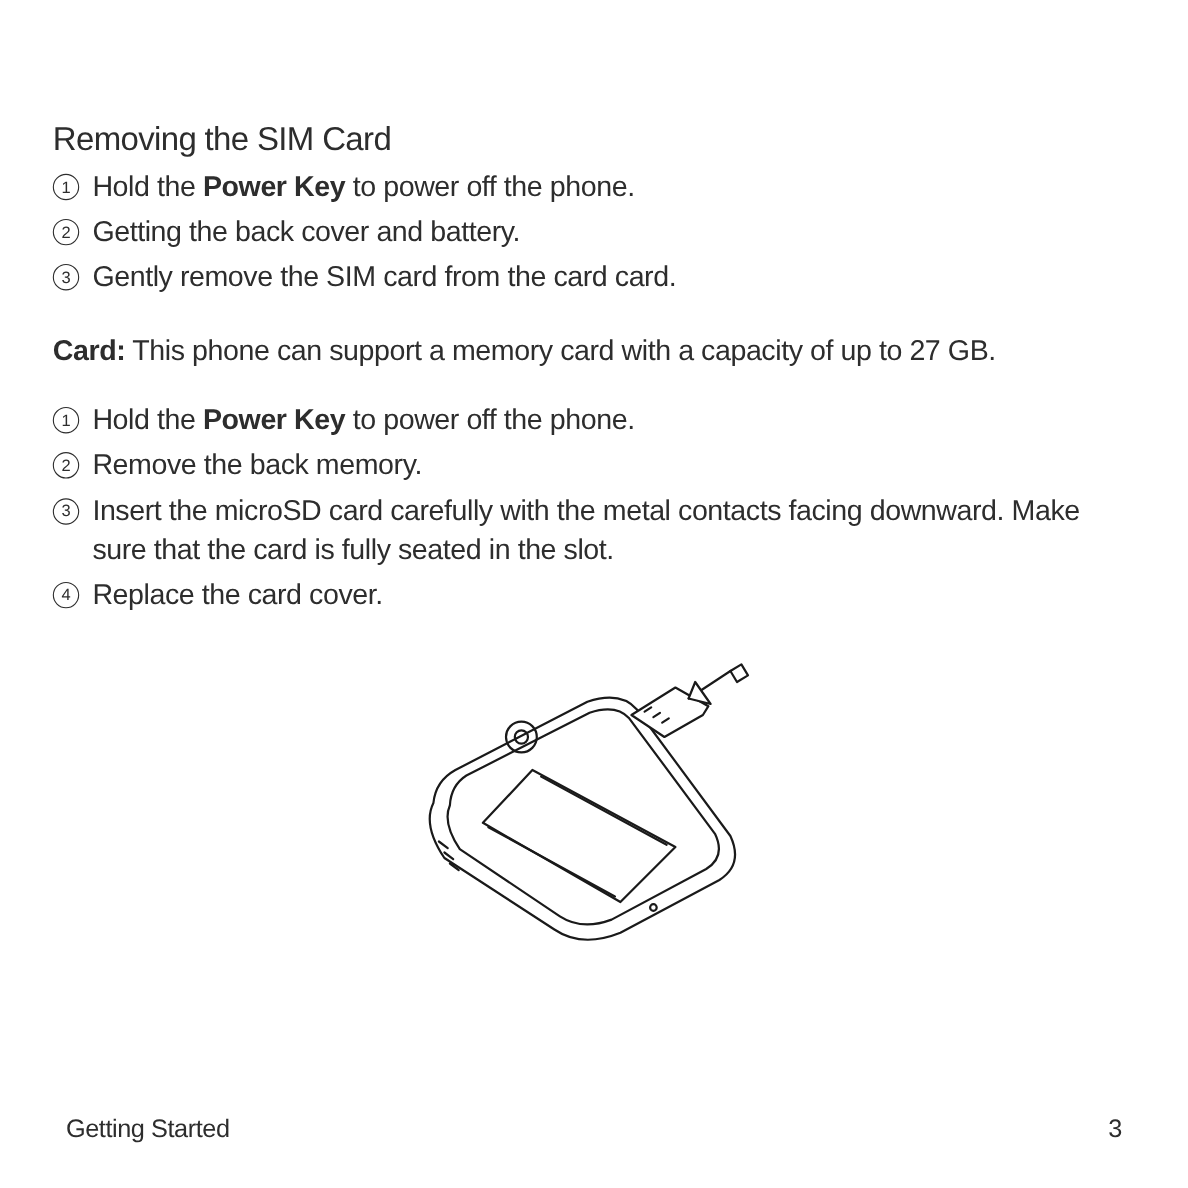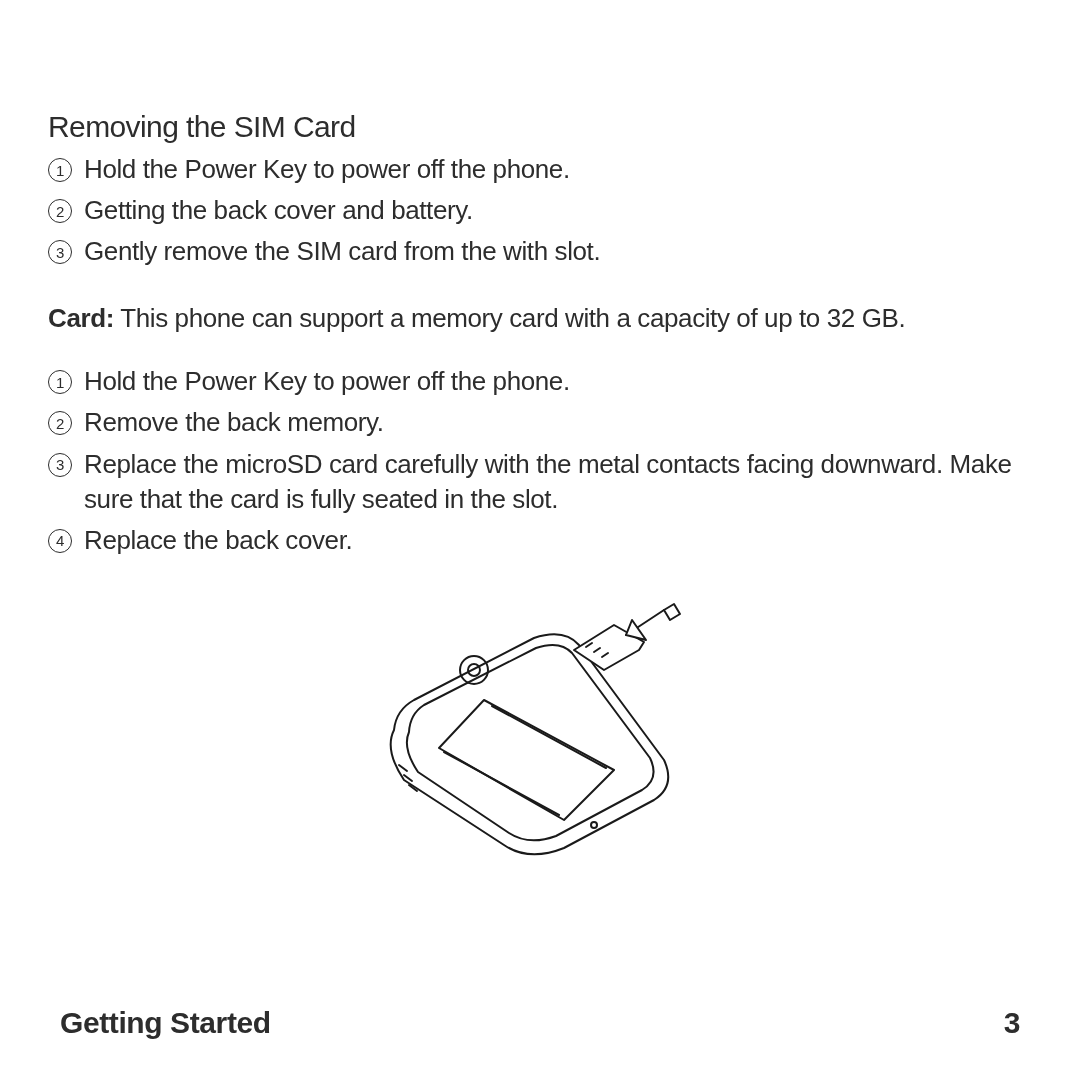--- a/index.html
+++ b/index.html
@@ -49,41 +49,41 @@
     font-size: 15px;
     font-weight: 400;
     flex: 0 0 auto;
     margin-right: 12px;
     margin-top: 6px;
     line-height: 1;
   }
   .li-text {
     flex: 1 1 auto;
   }
-  .li-text .bold { font-weight: 400; }
+  .li-text .bold { font-weight: 700; }
   .note-line {
     font-size: 26px;
     line-height: 1.35;
     margin: 4px 0 28px 0;
   }
   .note-label { font-weight: 600; }
   .illus-wrap {
     display: flex;
     justify-content: center;
     margin-top: 10px;
   }
   .footer {
     position: absolute;
     left: 60px;
     right: 60px;
     bottom: 40px;
     display: flex;
     justify-content: space-between;
-    font-size: 30px;
-    font-weight: 700;
+    font-size: 23px;
+    font-weight: 400;
   }
 </style>
 </head>
 <body>
 
 <div class="page">
 
   <h2 class="section-heading">Removing the SIM Card</h2>
   <ol class="list">
     <li>
@@ -94,51 +94,51 @@
     </li>
     <li>
       <span class="enum">2</span>
       <span class="li-text">
         <span>Getting the back cover and battery.</span><span class="bold"></span><span></span>
       </span>
     </li>
     <li>
       <span class="enum">3</span>
       <span class="li-text">
-        <span>Gently remove the SIM card from the with slot.</span><span class="bold"></span><span></span>
+        <span>Gently remove the SIM card from the card card.</span><span class="bold"></span><span></span>
       </span>
     </li>
   </ol>
 
   <p class="note-line">
-    <span class="note-label">Card:</span><span> This phone can support a memory card with a capacity of up to 32 GB.</span>
+    <span class="note-label">Card:</span><span> This phone can support a memory card with a capacity of up to 27 GB.</span>
   </p>
   <ol class="list">
     <li>
       <span class="enum">1</span>
       <span class="li-text">
         <span>Hold the </span><span class="bold">Power Key</span><span> to power off the phone.</span>
       </span>
     </li>
     <li>
       <span class="enum">2</span>
       <span class="li-text">
         <span>Remove the back memory.</span><span class="bold"></span><span></span>
       </span>
     </li>
     <li>
       <span class="enum">3</span>
       <span class="li-text">
-        <span>Replace the microSD card carefully with the metal contacts facing downward. Make sure that the card is fully seated in the slot.</span><span class="bold"></span><span></span>
+        <span>Insert the microSD card carefully with the metal contacts facing downward. Make sure that the card is fully seated in the slot.</span><span class="bold"></span><span></span>
       </span>
     </li>
     <li>
       <span class="enum">4</span>
       <span class="li-text">
-        <span>Replace the back cover.</span><span class="bold"></span><span></span>
+        <span>Replace the card cover.</span><span class="bold"></span><span></span>
       </span>
     </li>
   </ol>
 
   <div class="illus-wrap">
     <svg width="340" height="280" viewBox="0 0 340 280">
       <g fill="none" stroke="#1a1a1a" stroke-width="2" stroke-linejoin="round" stroke-linecap="round">
 
         <path d="M30 140 Q20 160 40 190 L140 255 Q165 272 200 258 L290 210 Q312 196 300 170 L215 55 Q200 38 170 48 L50 110 Q32 120 30 140 Z"></path>
 

